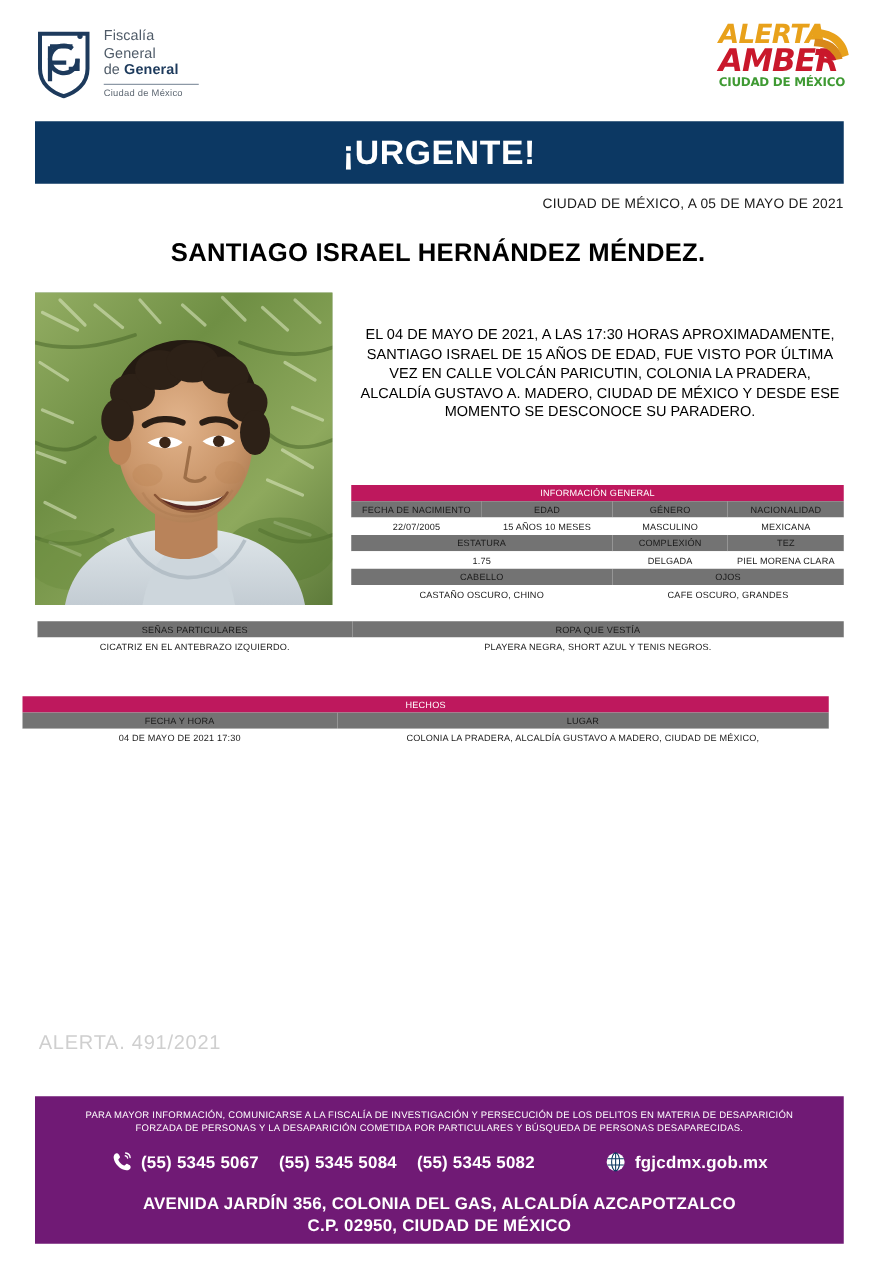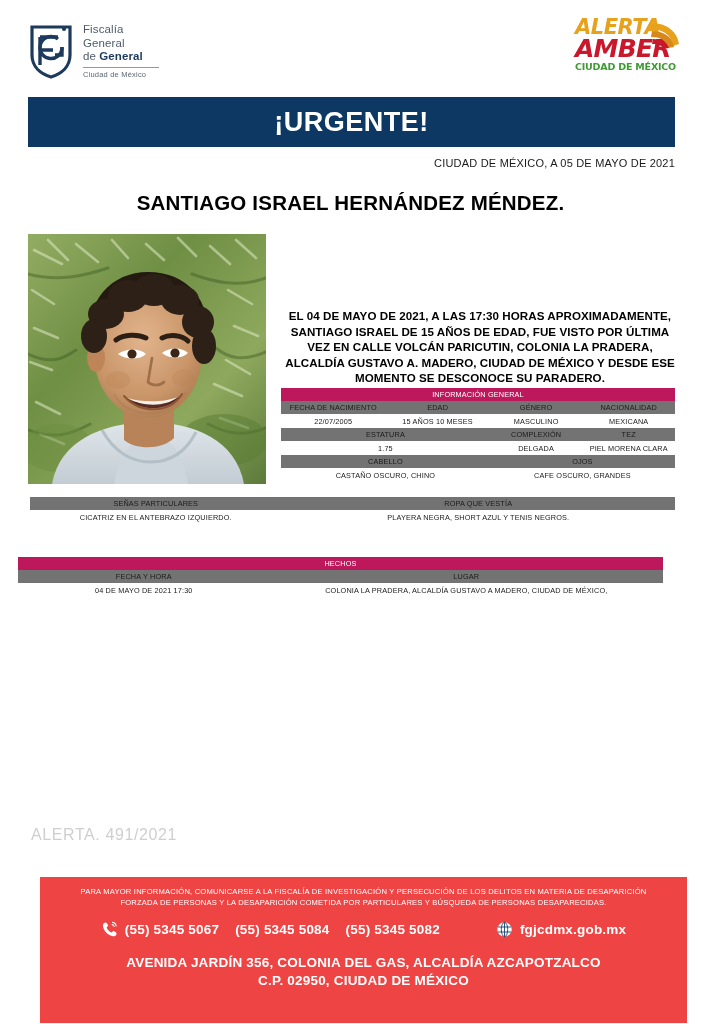--- a/index.html
+++ b/index.html
@@ -147,24 +147,23 @@
   .photo-canvas { position: absolute; inset: 0; }
 
   
   .narrative {
     position: absolute;
     left: 285px; top: 260px;
     width: 390px;
     text-align: center;
     font-size: 11.6px;
     line-height: 15.6px;
-    font-weight: bold;
+    font-weight: normal;
     color: #000000;
     letter-spacing: 0.05px;
-    margin-top: 48px;
   }
 
   
   .tbl {
     position: absolute;
     border-collapse: collapse;
     table-layout: fixed;
   }
   .tbl-general { left: 281px; top: 388px; width: 394px; }
   .tbl-senas   { left: 30px;  top: 497px; width: 645px; }
@@ -200,23 +199,23 @@
     position: absolute;
     left: 31px; top: 826px;
     font-size: 16px;
     color: #cfcfcf;
     letter-spacing: 0.6px;
   }
 
   
   .footer {
     position: absolute;
-    left: 40px; top: 877px;
-    width: 647px; height: 146px;
-    background: #ef4444;
+    left: 28px; top: 877px;
+    width: 647px; height: 118px;
+    background: #701a75;
     color: #ffffff;
     padding-top: 9px;
   }
   .footer-note {
     text-align: center;
     font-size: 7.6px;
     line-height: 11px;
     letter-spacing: 0.2px;
     padding: 0 22px;
   }

